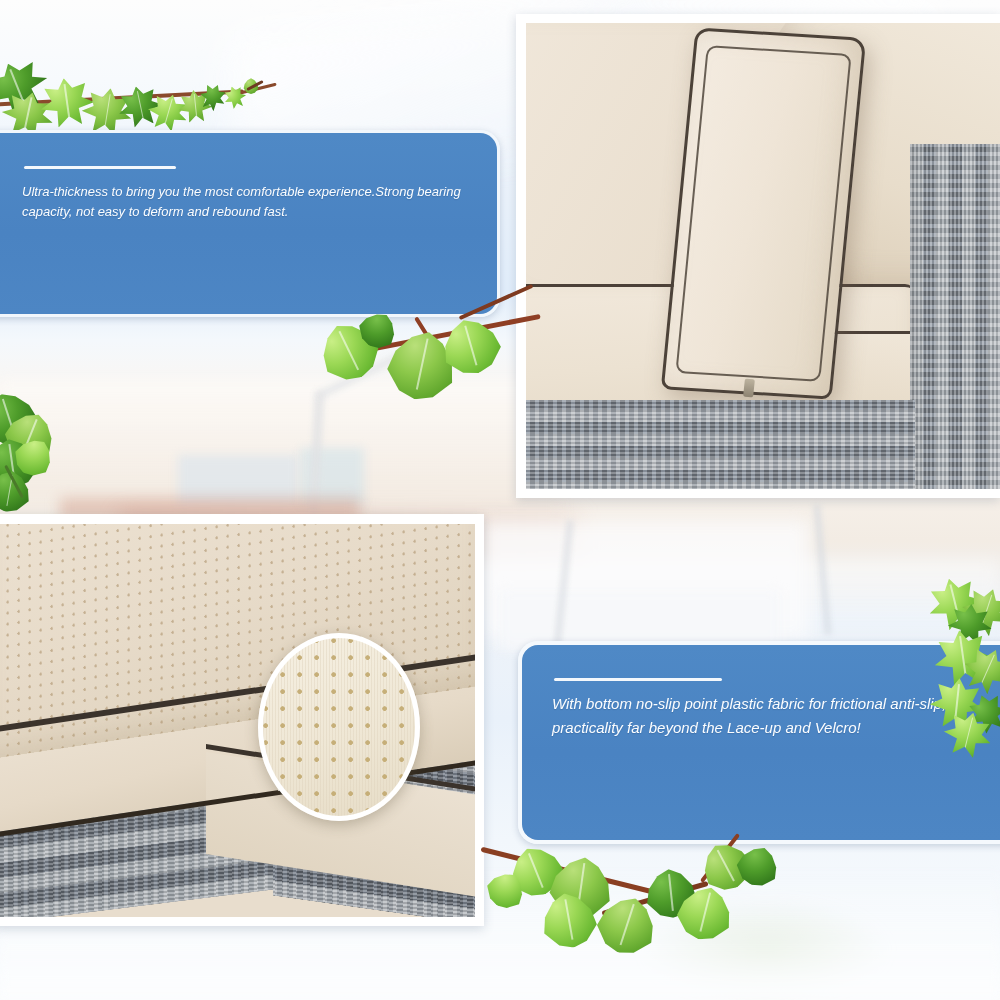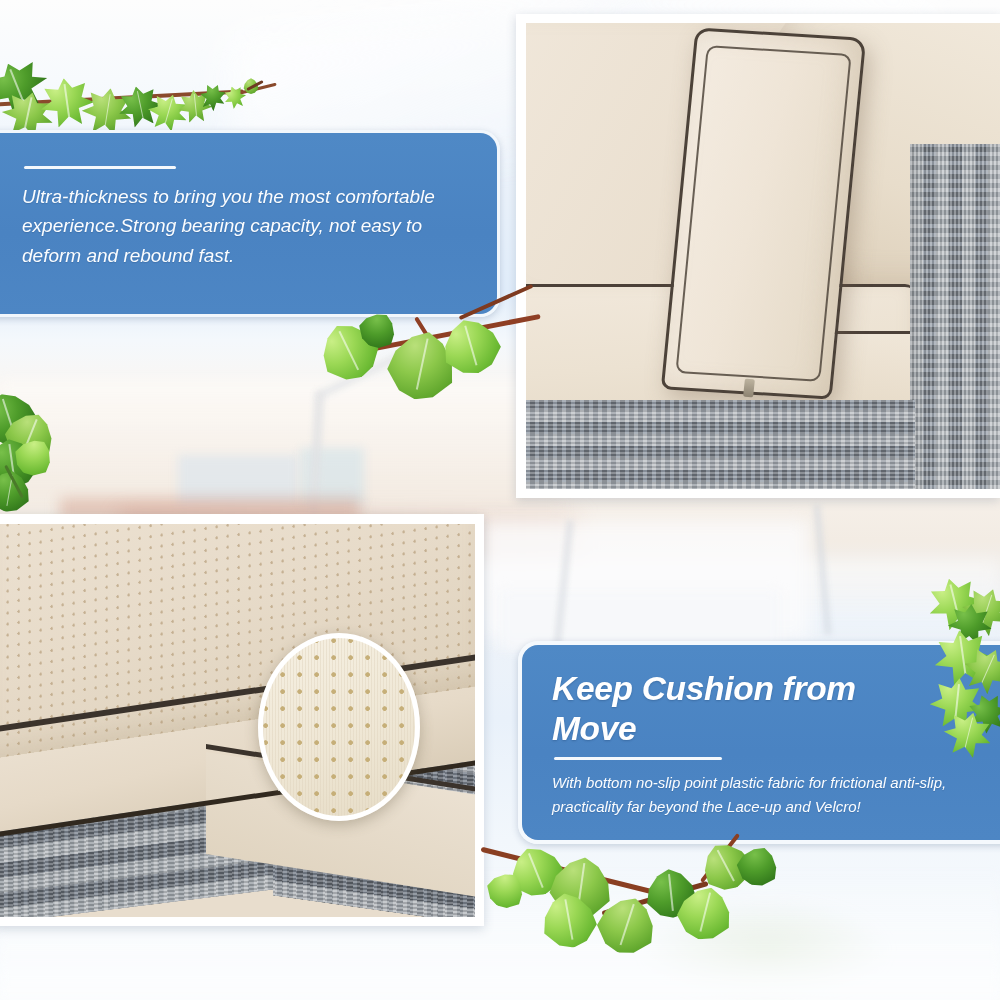--- a/index.html
+++ b/index.html
@@ -127,21 +127,21 @@
     line-height:1.18; letter-spacing:-.3px;
     text-shadow:0 1px 2px rgba(25,55,95,.30);
     white-space:pre-line;
   }
   .rule {
     width:152px; height:3px; background:#f4f8fc; margin:11px 0 13px 2px;
     border-radius:2px;
   }
   .panel-2 .rule { width:168px; margin-top:9px; margin-bottom:11px; }
   .panel p {
-    font-size:19px; font-style:italic; line-height:1.55;
+    font-size:13px; font-style:italic; line-height:1.55;
     color:#fbfdff; text-shadow:0 1px 1px rgba(25,55,95,.22);
   }
   .panel-2 h2 { font-size:33.5px; }
   .panel-2 p { font-size:15px; line-height:1.6; }
 
   
   .photo {
     position:absolute; background:#fff;
     box-shadow:0 3px 10px rgba(60,80,110,.20);
     overflow:hidden;
@@ -455,22 +455,20 @@
       <i class="lf-vein"></i>
     </div>
   <div class="lf lf-heart lf-bright" style="left:14px; top:438px; width:40px; height:38px; transform:rotate(34deg);"></div>
   <div class="lf lf-heart lf-dark" style="left:-14px; top:470px; width:46px; height:42px; transform:rotate(10deg);">
       <i class="lf-vein"></i>
     </div>
   <div class="vine-stem" style="left:-4px; top:480px; width:36px; height:3px; background:#4a7a2a; transform:rotate(62deg);"></div>
 </div>
 
 <div class="panel panel-2">
-  <h2>Keep Cushion from
-Move</h2>
   <div class="rule"></div>
   <p>With bottom no-slip point plastic fabric for frictional anti-slip, practicality far beyond the Lace-up and Velcro!</p>
 </div>
 
 <div class="leaf-layer">
   <div class="lf lf-ivy lf-bright" style="left:928px; top:578px; width:54px; height:50px; transform:rotate(-14deg);">
       <i class="lf-vein"></i>
     </div>
   <div class="lf lf-ivy" style="left:962px; top:588px; width:48px; height:46px; transform:rotate(18deg);">
       <i class="lf-vein"></i>

